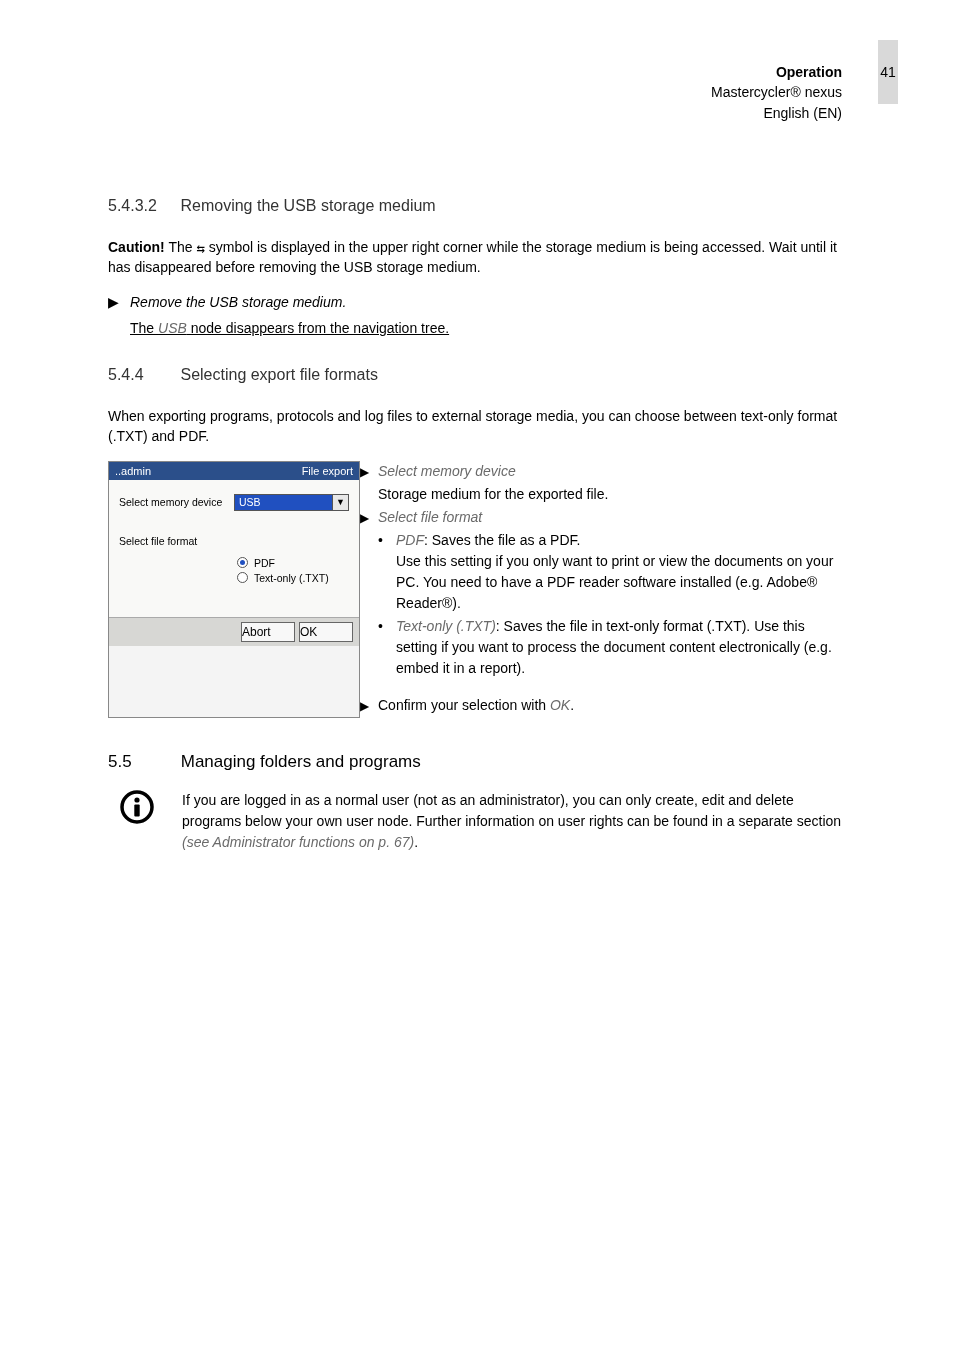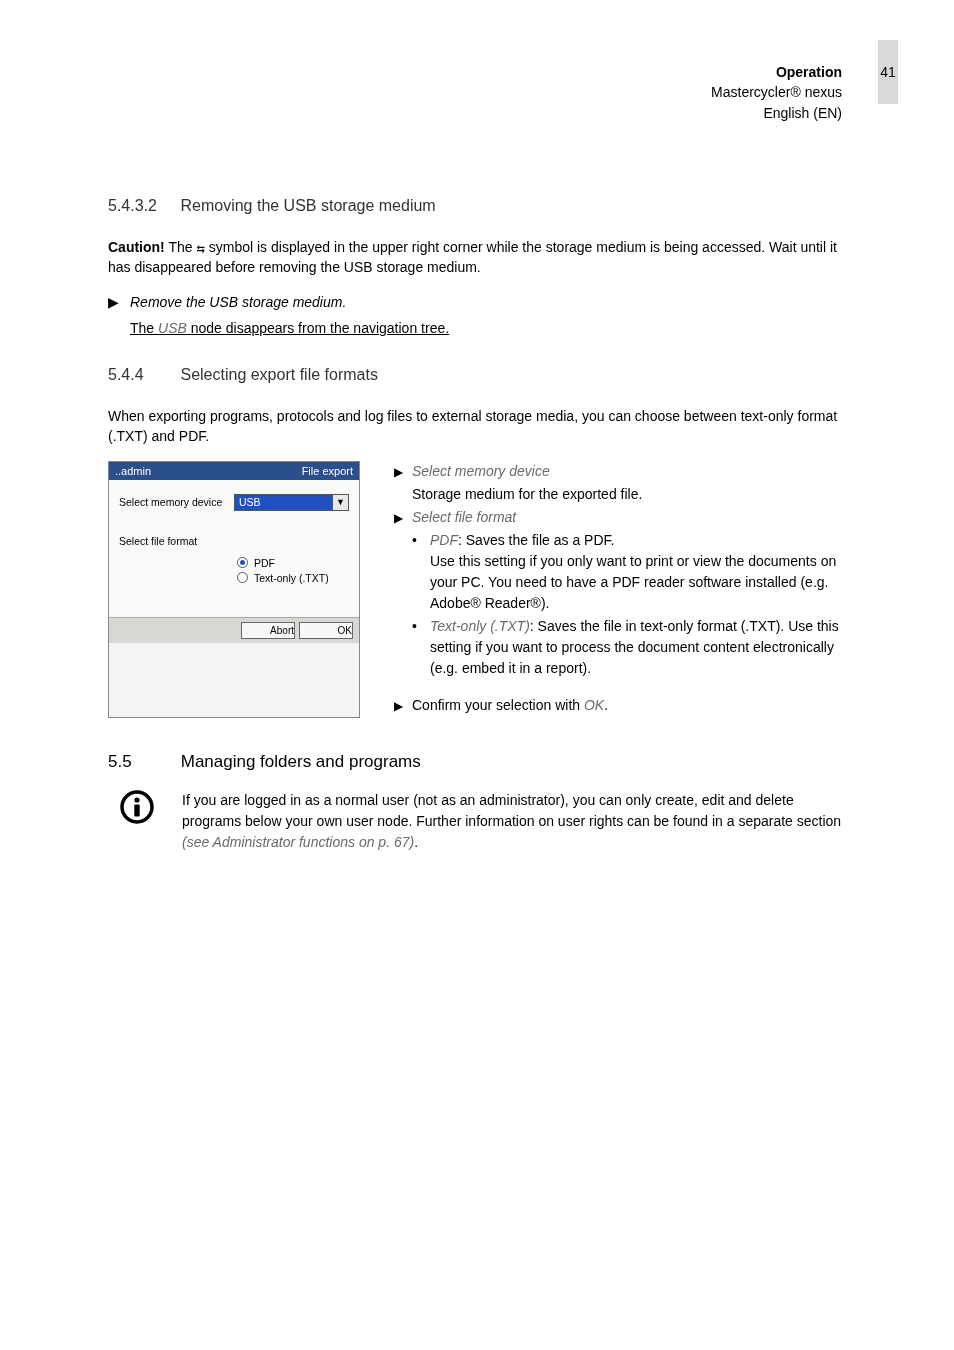--- a/index.html
+++ b/index.html
@@ -56,21 +56,21 @@
   .bullet-row .txt { flex: 1; font-style: italic; }
   .indent-sub { margin-left: 22px; margin-bottom: 8px; line-height: 1.45; text-decoration: underline; }
   .usb-glyph {
     display: inline-block;
     font-family: monospace;
     font-size: 14px;
     position: relative;
     top: 1px;
   }
   
-  .two-col { display: flex; gap: 34px; margin-bottom: 18px; }
+  .two-col { display: flex; margin-bottom: 18px; }
   .screenshot-box {
     width: 252px;
     flex-shrink: 0;
     border: 1px solid #888;
     background: #f4f4f4;
     font-size: 11px;
   }
   .ss-titlebar {
     background: #2b4f8a;
     color: #fff;
@@ -115,24 +115,24 @@
     background: #d7d7d4;
     border-top: 1px solid #aaa;
     padding: 4px 6px;
     display: flex;
     justify-content: flex-end;
     gap: 4px;
   }
   .ss-btn {
     border: 1px solid #666;
     background: #f8f8f8;
-    font-size: 10px;
+    font-size: 12px;
     padding: 2px 0;
     width: 54px;
-    text-align: right;
+    text-align: left;
   }
   .right-col { flex: 1; line-height: 1.5; font-size: 14px; }
   .rc-row { display: flex; margin-bottom: 2px; }
   .rc-row .rc-arrow { width: 18px; flex-shrink: 0; font-size: 12px; padding-top: 2px;}
   .rc-row .rc-dot { width: 18px; flex-shrink: 0; font-size: 14px;}
   .rc-row .rc-txt { flex: 1; }
   .rc-indent { margin-left: 18px; margin-bottom: 2px; }
   .rc-sub { margin-left: 18px; }
   
   .info-row { display: flex; gap: 28px; margin-top: 8px; }

